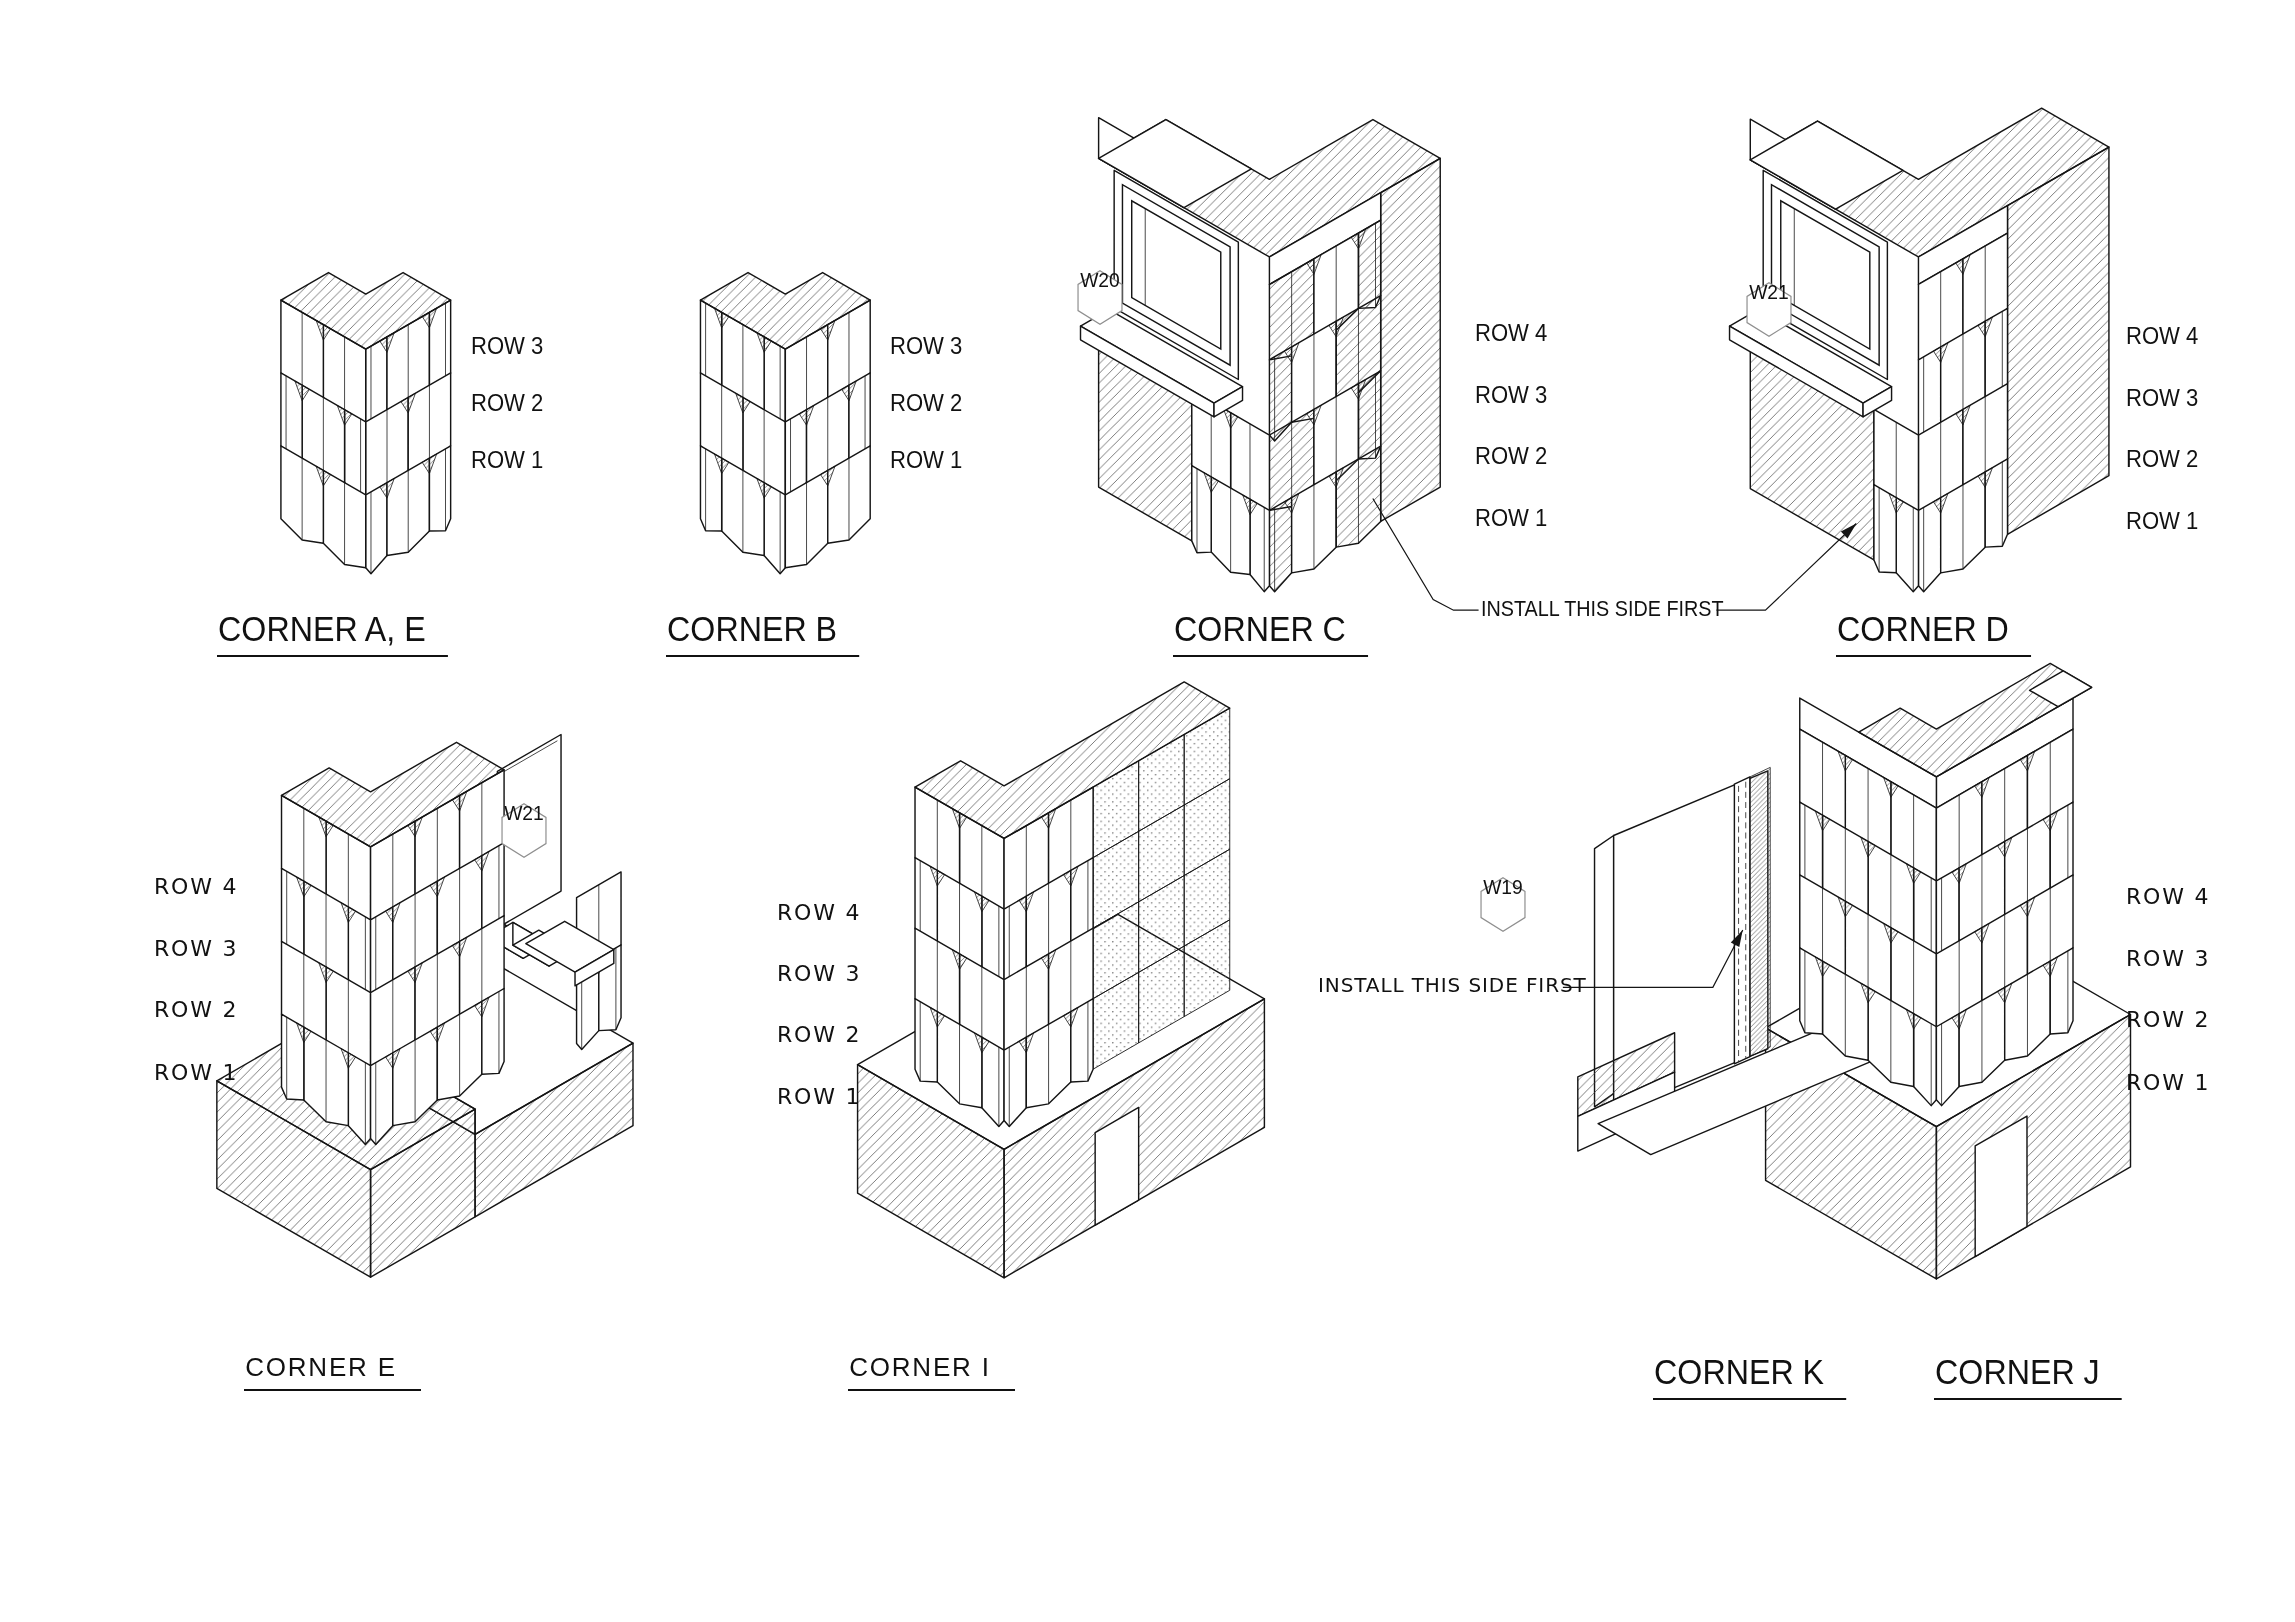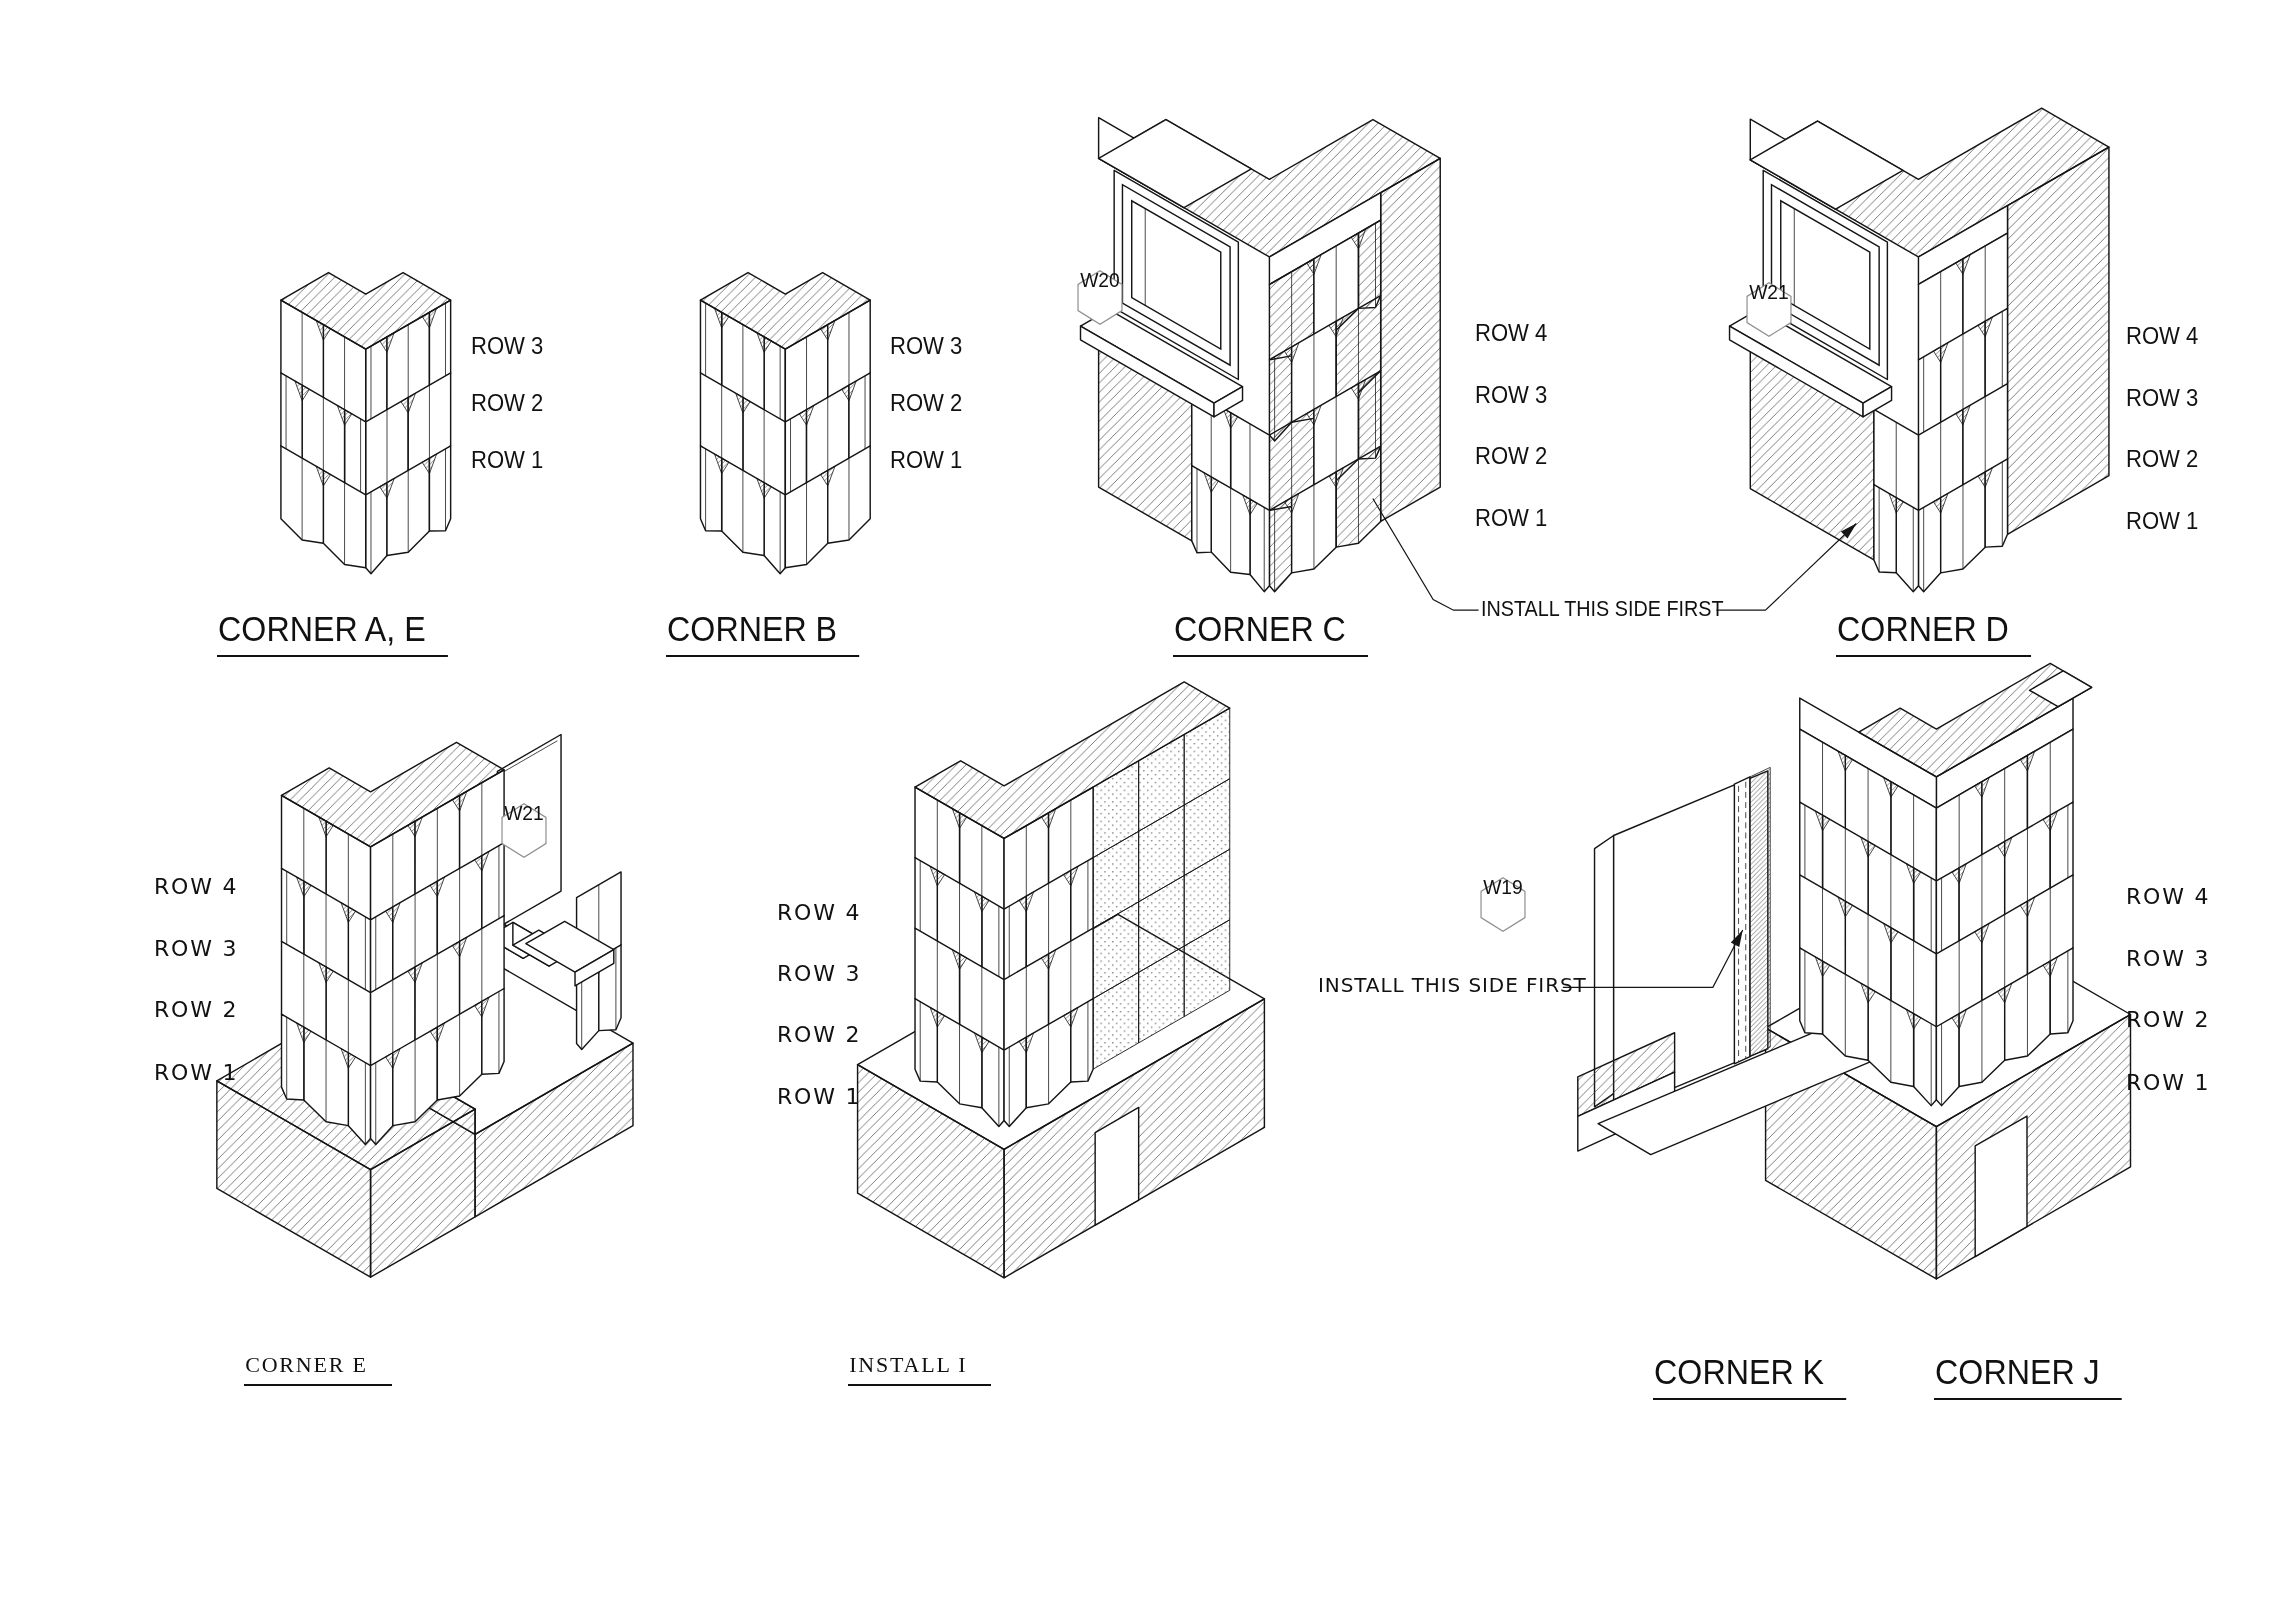--- a/index.html
+++ b/index.html
@@ -14,21 +14,21 @@
   .df{fill:url(#dot);stroke:#151515;stroke-width:1.5;stroke-linejoin:round}
   .ln{fill:none;stroke:#151515;stroke-width:2.4}
   .lnT{fill:none;stroke:#151515;stroke-width:1.3}
   .ldr{fill:none;stroke:#151515;stroke-width:2}
   .arr{fill:#151515}
 
   
   .title{position:absolute;font:400 35px "Liberation Sans",sans-serif;color:#111;
          border-bottom:2.4px solid #111;padding:0 24px 6px 1.2px;white-space:nowrap}
   .cond{transform:scaleX(.92);transform-origin:0 0}
-  .sp{font-family:Liberation Serif, serif;font-size:22px;letter-spacing:1.8px}
+  .sp{font-family:Liberation Sans, sans-serif;font-size:26px;letter-spacing:1.8px}
   .rl{position:absolute;font:400 24px "Liberation Sans",sans-serif;color:#111;white-space:nowrap}
   .rlsp{font-family:"DejaVu Sans",sans-serif;font-size:22px;letter-spacing:1.8px}
   .anno{position:absolute;font:400 21.5px "Liberation Sans",sans-serif;color:#111;white-space:nowrap}
   .sp2{font-family:"DejaVu Sans",sans-serif;font-size:20px;letter-spacing:0.9px}
   .tag{position:absolute;width:50px;height:57px}
   .tag svg{position:absolute;left:0;top:0;width:50px;height:57px}
   .tag polygon{fill:#fff;stroke:#8f8f8f;stroke-width:2}
   .tagtxt{position:absolute;left:0;top:0;width:50px;height:57px;text-align:center;
           line-height:57px;font:400 20.3px "Liberation Sans",sans-serif;color:#111;
           transform:scaleX(.95);transform-origin:50% 50%}
@@ -508,21 +508,21 @@
         <polyline points="2615,1652 2866,1652 2916,1556" class="ldr"></polyline>
         <polygon points="2916,1556 2910.2,1584.5 2896.0,1577.1" class="arr"></polygon>
       </g>
   </svg>
 
   <div class="title cond" style="left:217px;top:609px">CORNER A, E</div>
   <div class="title cond" style="left:666px;top:609px">CORNER B</div>
   <div class="title cond" style="left:1173px;top:609px">CORNER C</div>
   <div class="title cond" style="left:1836px;top:609px">CORNER D</div>
   <div class="title sp" style="left:244px;top:1352px">CORNER E</div>
-  <div class="title sp" style="left:848px;top:1352px">INSTALL I</div>
+  <div class="title sp" style="left:848px;top:1352px">CORNER I</div>
   <div class="title cond" style="left:1653px;top:1352px">CORNER K</div>
   <div class="title cond" style="left:1934px;top:1352px">CORNER J</div>
 
   <div class="rl cond" style="left:471px;top:332px">ROW 3</div>
   <div class="rl cond" style="left:471px;top:389px">ROW 2</div>
   <div class="rl cond" style="left:471px;top:446px">ROW 1</div>
 
   <div class="rl cond" style="left:890px;top:332px">ROW 3</div>
   <div class="rl cond" style="left:890px;top:389px">ROW 2</div>
   <div class="rl cond" style="left:890px;top:446px">ROW 1</div>

